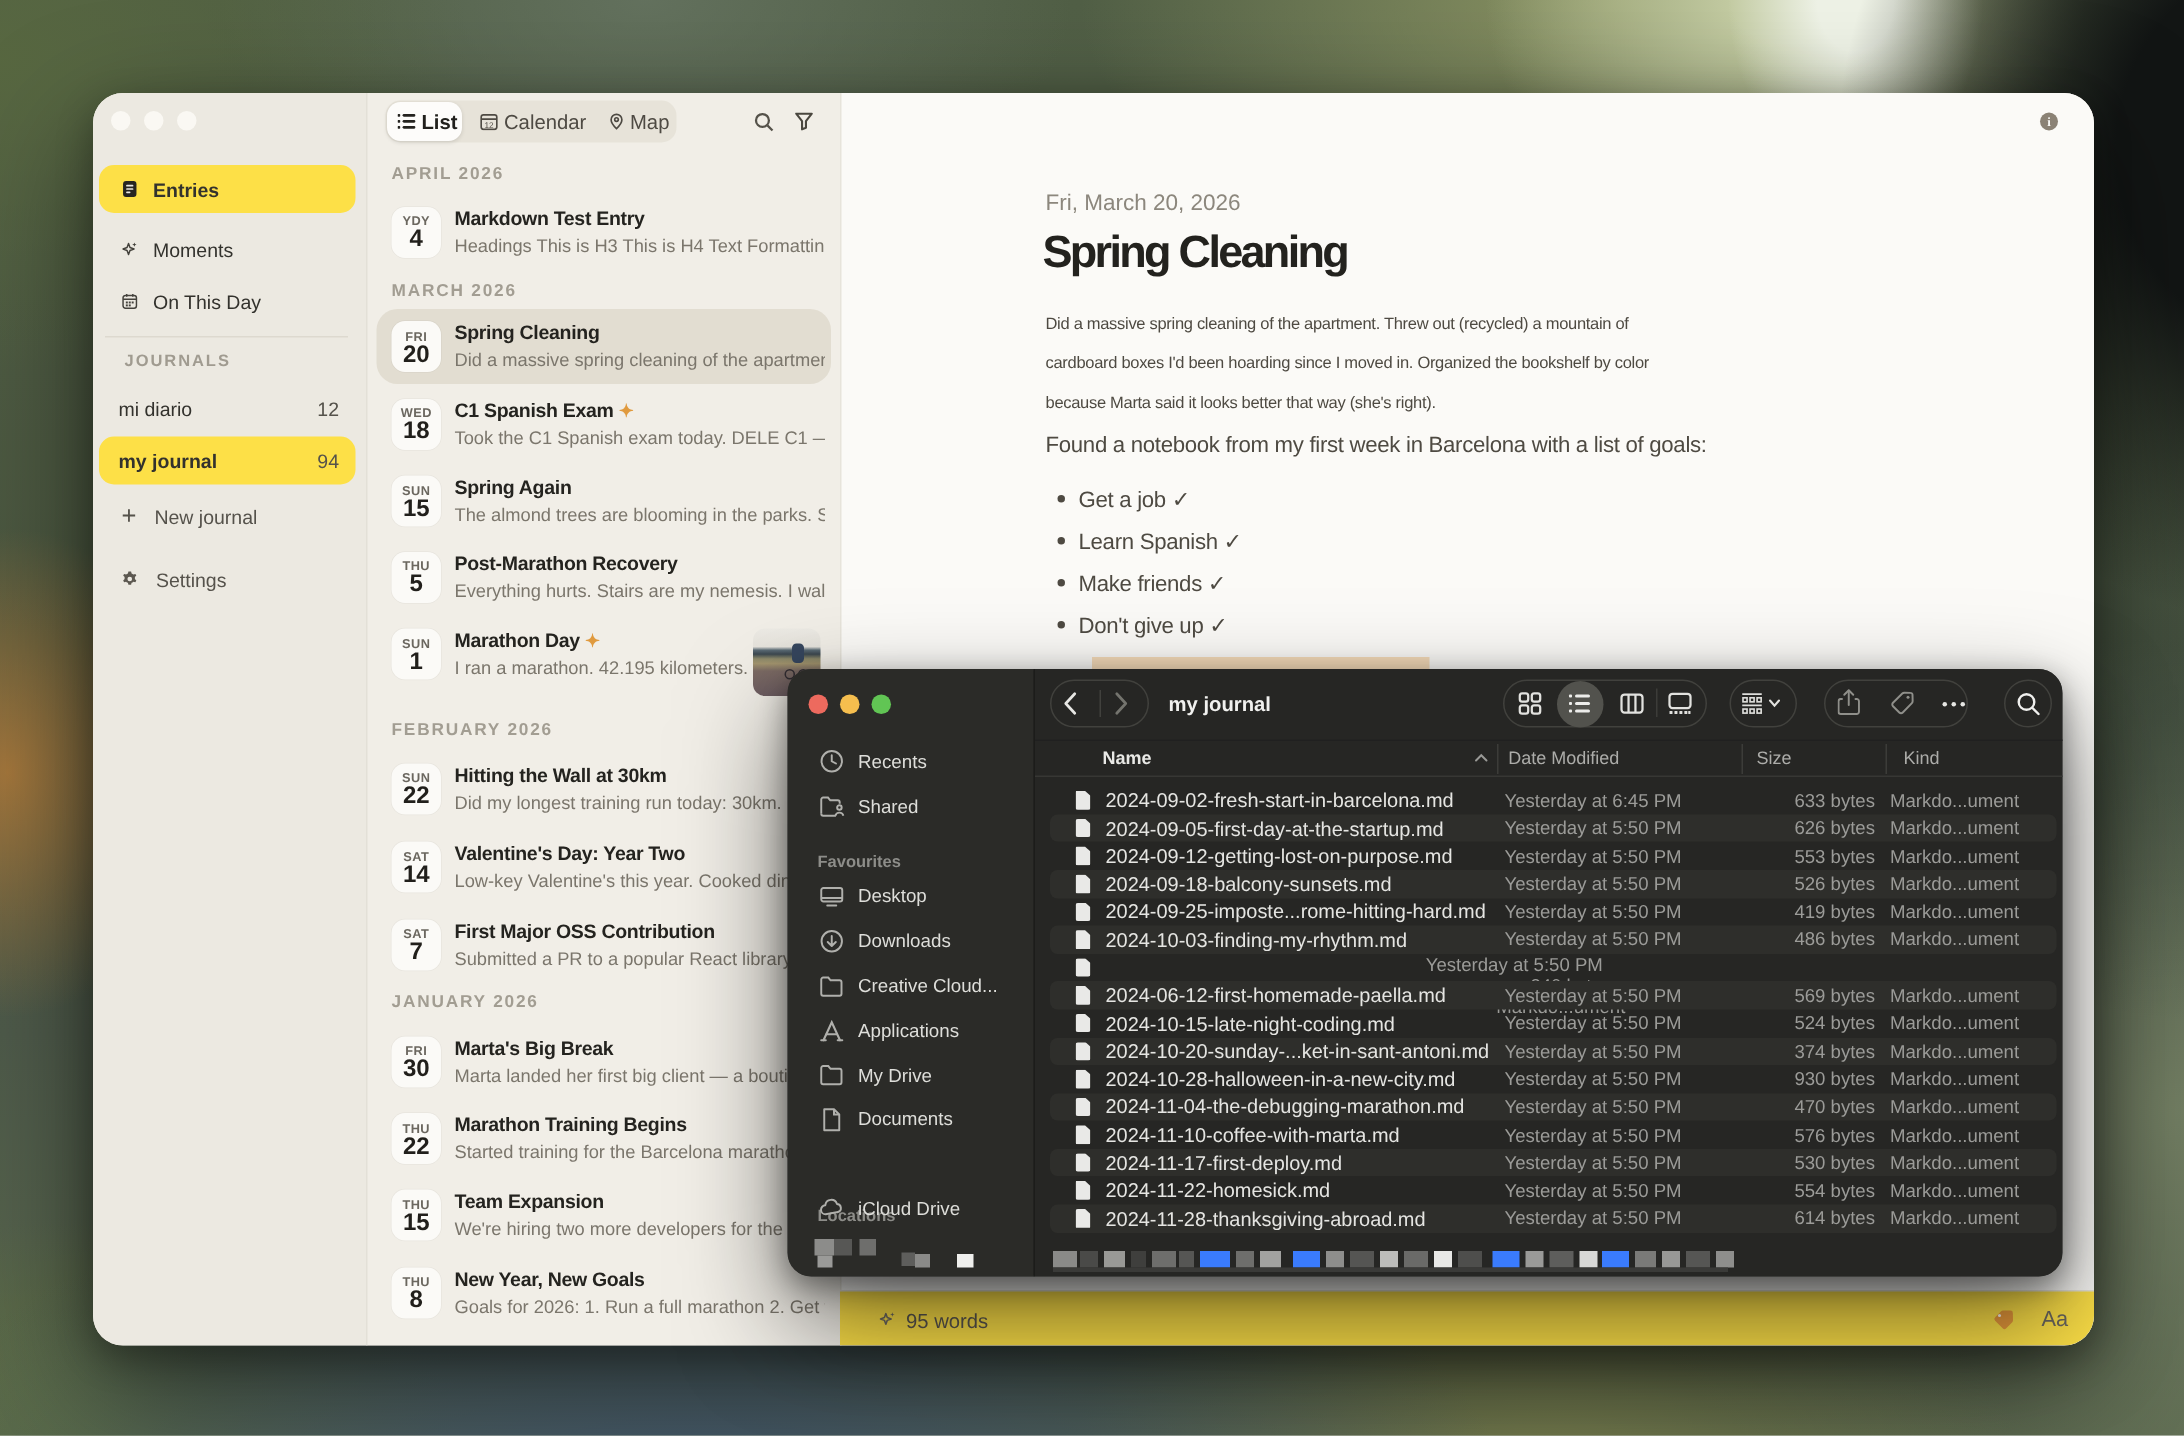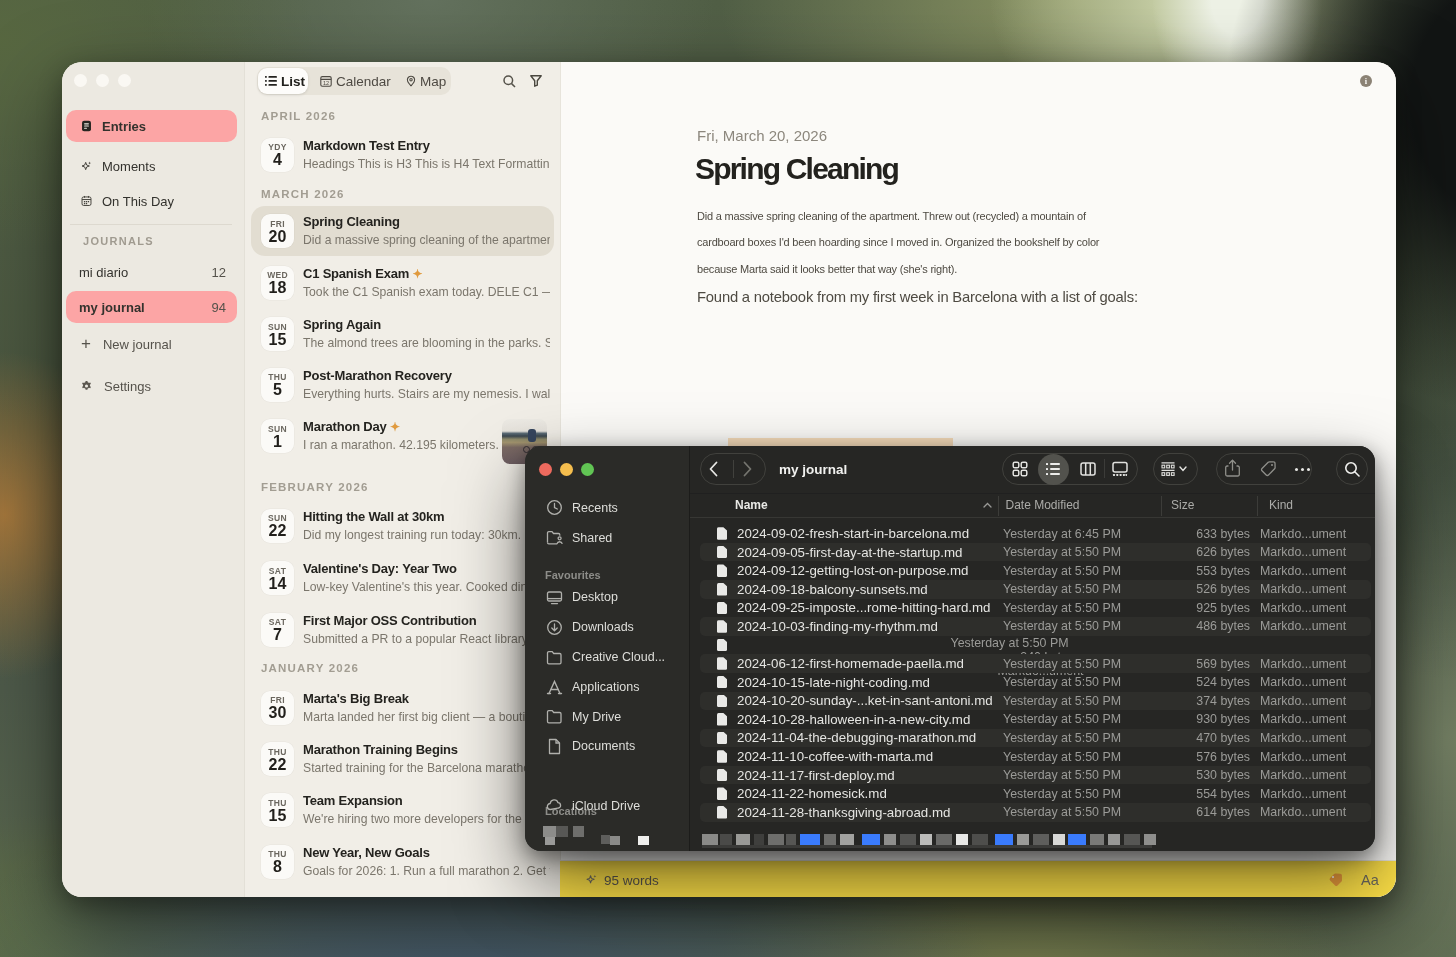--- a/index.html
+++ b/index.html
@@ -32,21 +32,21 @@
 #jside { position:absolute; left:0; top:0; width:182px; height:835px; background:#ece9e1; }
 #jlist { position:absolute; left:182px; top:0; width:316px; height:835px; background:#f1eee7; border-left:1px solid #e3e0d7; }
 #jmain { position:absolute; left:498px; top:0; width:836px; height:835px; background:#fbfaf7; border-left:1px solid #e7e4db; }
 
 
 .jdot { position:absolute; top:12px; width:13px; height:13px; border-radius:50%; background:#faf8f3; }
 
 
 .jnav { position:absolute; left:4px; width:171px; height:32px; border-radius:10px; display:flex; align-items:center; font-size:13px; color:#33322d; }
 .jnav .ic { width:13px; height:14px; margin-left:14px; margin-right:9px; flex:0 0 auto; }
-.jnav.sel { background:#fca5a5; }
+.jnav.sel { background:#fde047; }
 .jsechead { position:absolute; left:21px; font-size:11px; letter-spacing:1.3px; color:#a09b90; font-weight:bold; }
 .jcount { position:absolute; right:11px; font-size:13px; color:#55524b; }
 
 
 .lsechead { position:absolute; left:16px; font-size:11.5px; letter-spacing:1.2px; color:#a29d92; font-weight:bold; }
 .entry { position:absolute; left:0; width:316px; }
 .dbox { position:absolute; left:16px; top:0; width:33px; height:34px; background:#fbfaf7; border-radius:9px; text-align:center; box-shadow:0 0 0 0.5px rgba(0,0,0,0.04); }
 .dbox .wd { font-size:8.5px; font-weight:bold; color:#6b675f; letter-spacing:0.3px; margin-top:4.5px; }
 .dbox .dn { font-size:16px; font-weight:bold; color:#211f1b; margin-top:-1px; }
 .etitle { position:absolute; left:58px; top:0px; font-size:13px; letter-spacing:-0.2px; font-weight:bold; color:#24231f; white-space:nowrap; }
@@ -302,20 +302,26 @@
       </div>
   </div>
 
   <div id="jmain">
 
     <div style="position:absolute; left:799px; top:12.5px; width:12px; height:12px; border-radius:50%; background:#8b8275; color:#fbfaf7; font-size:8.5px; font-weight:bold; text-align:center; line-height:12px; font-family:'Liberation Serif',serif;">i</div>
     <div style="position:absolute; left:136px; top:65px; font-size:15px; color:#8c877d;">Fri, March 20, 2026</div>
     <div style="position:absolute; left:134px; top:90px; font-size:30px; font-weight:bold; color:#23221e; letter-spacing:-1.8px;">Spring Cleaning</div>
     <div style="position:absolute; left:136px; top:141px; font-size:11px; letter-spacing:-0.2px; line-height:26.3px; color:#4e4a42; white-space:nowrap;">Did a massive spring cleaning of the apartment. Threw out (recycled) a mountain of<br>cardboard boxes I'd been hoarding since I moved in. Organized the bookshelf by color<br>because Marta said it looks better that way (she's right).</div>
     <div style="position:absolute; left:136px; top:227px; font-size:14.8px; letter-spacing:-0.2px; color:#4e4a42;">Found a notebook from my first week in Barcelona with a list of goals:</div>
+    <div style="position:absolute; left:144px; top:258px; font-size:14.8px; letter-spacing:-0.2px; line-height:28px; color:#4e4a42;">
+      <div><span style="display:inline-block; width:5px; height:5px; border-radius:50%; background:#4e4a42; vertical-align:3px; margin-right:9px;"></span>Get a job ✓</div>
+      <div><span style="display:inline-block; width:5px; height:5px; border-radius:50%; background:#4e4a42; vertical-align:3px; margin-right:9px;"></span>Learn Spanish ✓</div>
+      <div><span style="display:inline-block; width:5px; height:5px; border-radius:50%; background:#4e4a42; vertical-align:3px; margin-right:9px;"></span>Make friends ✓</div>
+      <div><span style="display:inline-block; width:5px; height:5px; border-radius:50%; background:#4e4a42; vertical-align:3px; margin-right:9px;"></span>Don't give up ✓</div>
+    </div>
     <div class="peach"></div>
   </div>
 
   <div id="jbottom">
     <svg style="position:absolute; left:24px; top:11px;" width="15" height="15" viewBox="0 0 16 16" fill="none" stroke="#6e6a61" stroke-width="1.1">
         <path d="M7 4 L8 6.8 L10.8 7.8 L8 8.8 L7 11.6 L6 8.8 L3.2 7.8 L6 6.8 Z" stroke-linejoin="round"></path>
         <path d="M11.6 3 L12 4.2 L13.2 4.6 L12 5 L11.6 6.2 L11.2 5 L10 4.6 L11.2 4.2 Z" fill="#6e6a61" stroke="none"></path>
       </svg>
     <div style="position:absolute; left:44px; top:12px; font-size:13.5px; color:#5a564e;">95 words</div>
     <svg style="position:absolute; left:768px; top:11px;" width="16" height="16" viewBox="0 0 16 16">
@@ -513,21 +519,21 @@
     <div class="docic" style="top:3px;"></div>
     <div class="fname">2024-09-18-balcony-sunsets.md</div>
           <div class="fdate">Yesterday at 5:50 PM</div>
           <div class="fsize">526 bytes</div>
           <div class="fkind">Markdo...ument</div>
         </div>
         <div class="frow" style="top:152.62px;">
     <div class="docic" style="top:3px;"></div>
     <div class="fname">2024-09-25-imposte...rome-hitting-hard.md</div>
           <div class="fdate">Yesterday at 5:50 PM</div>
-          <div class="fsize">925 bytes</div>
+          <div class="fsize">419 bytes</div>
           <div class="fkind">Markdo...ument</div>
         </div>
         <div class="frow alt" style="top:171.2px;">
     <div class="docic" style="top:3px;"></div>
     <div class="fname">2024-10-03-finding-my-rhythm.md</div>
           <div class="fdate">Yesterday at 5:50 PM</div>
           <div class="fsize">486 bytes</div>
           <div class="fkind">Markdo...ument</div>
         </div>
         <div class="frow" style="top:189.77999999999997px;flex-direction:column;">

